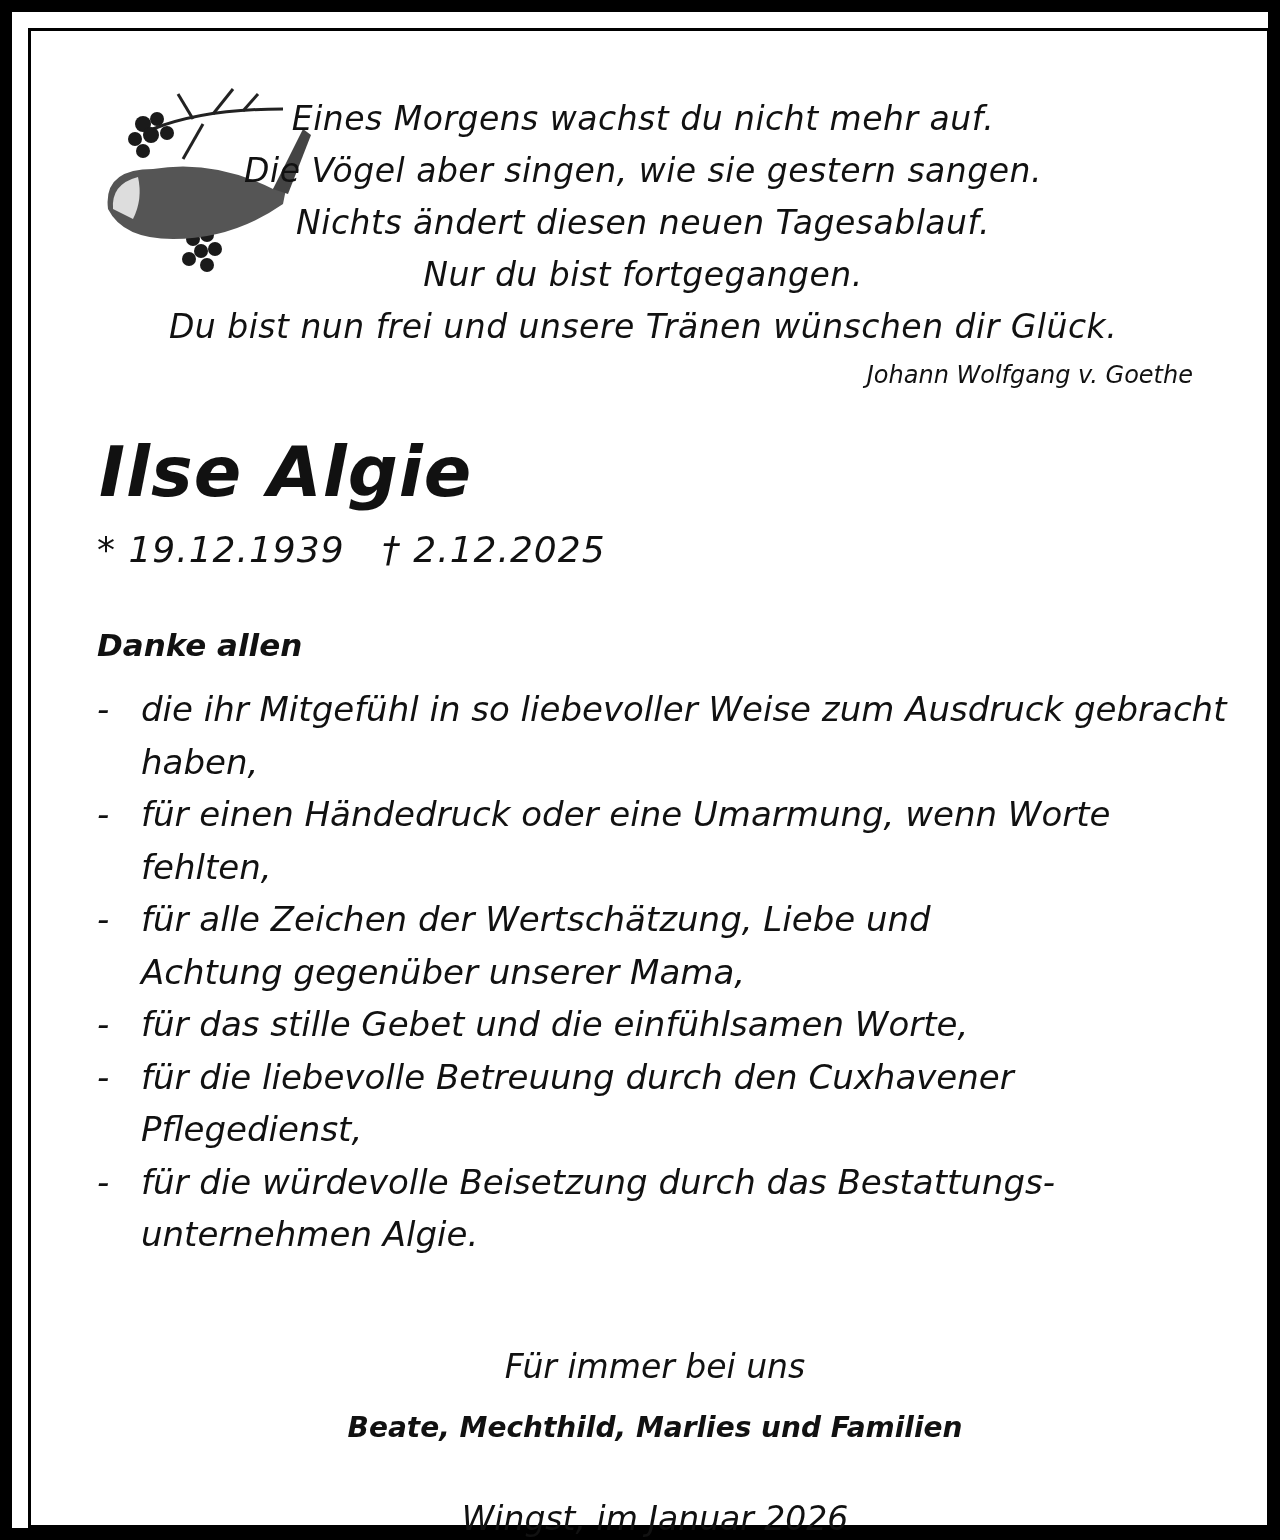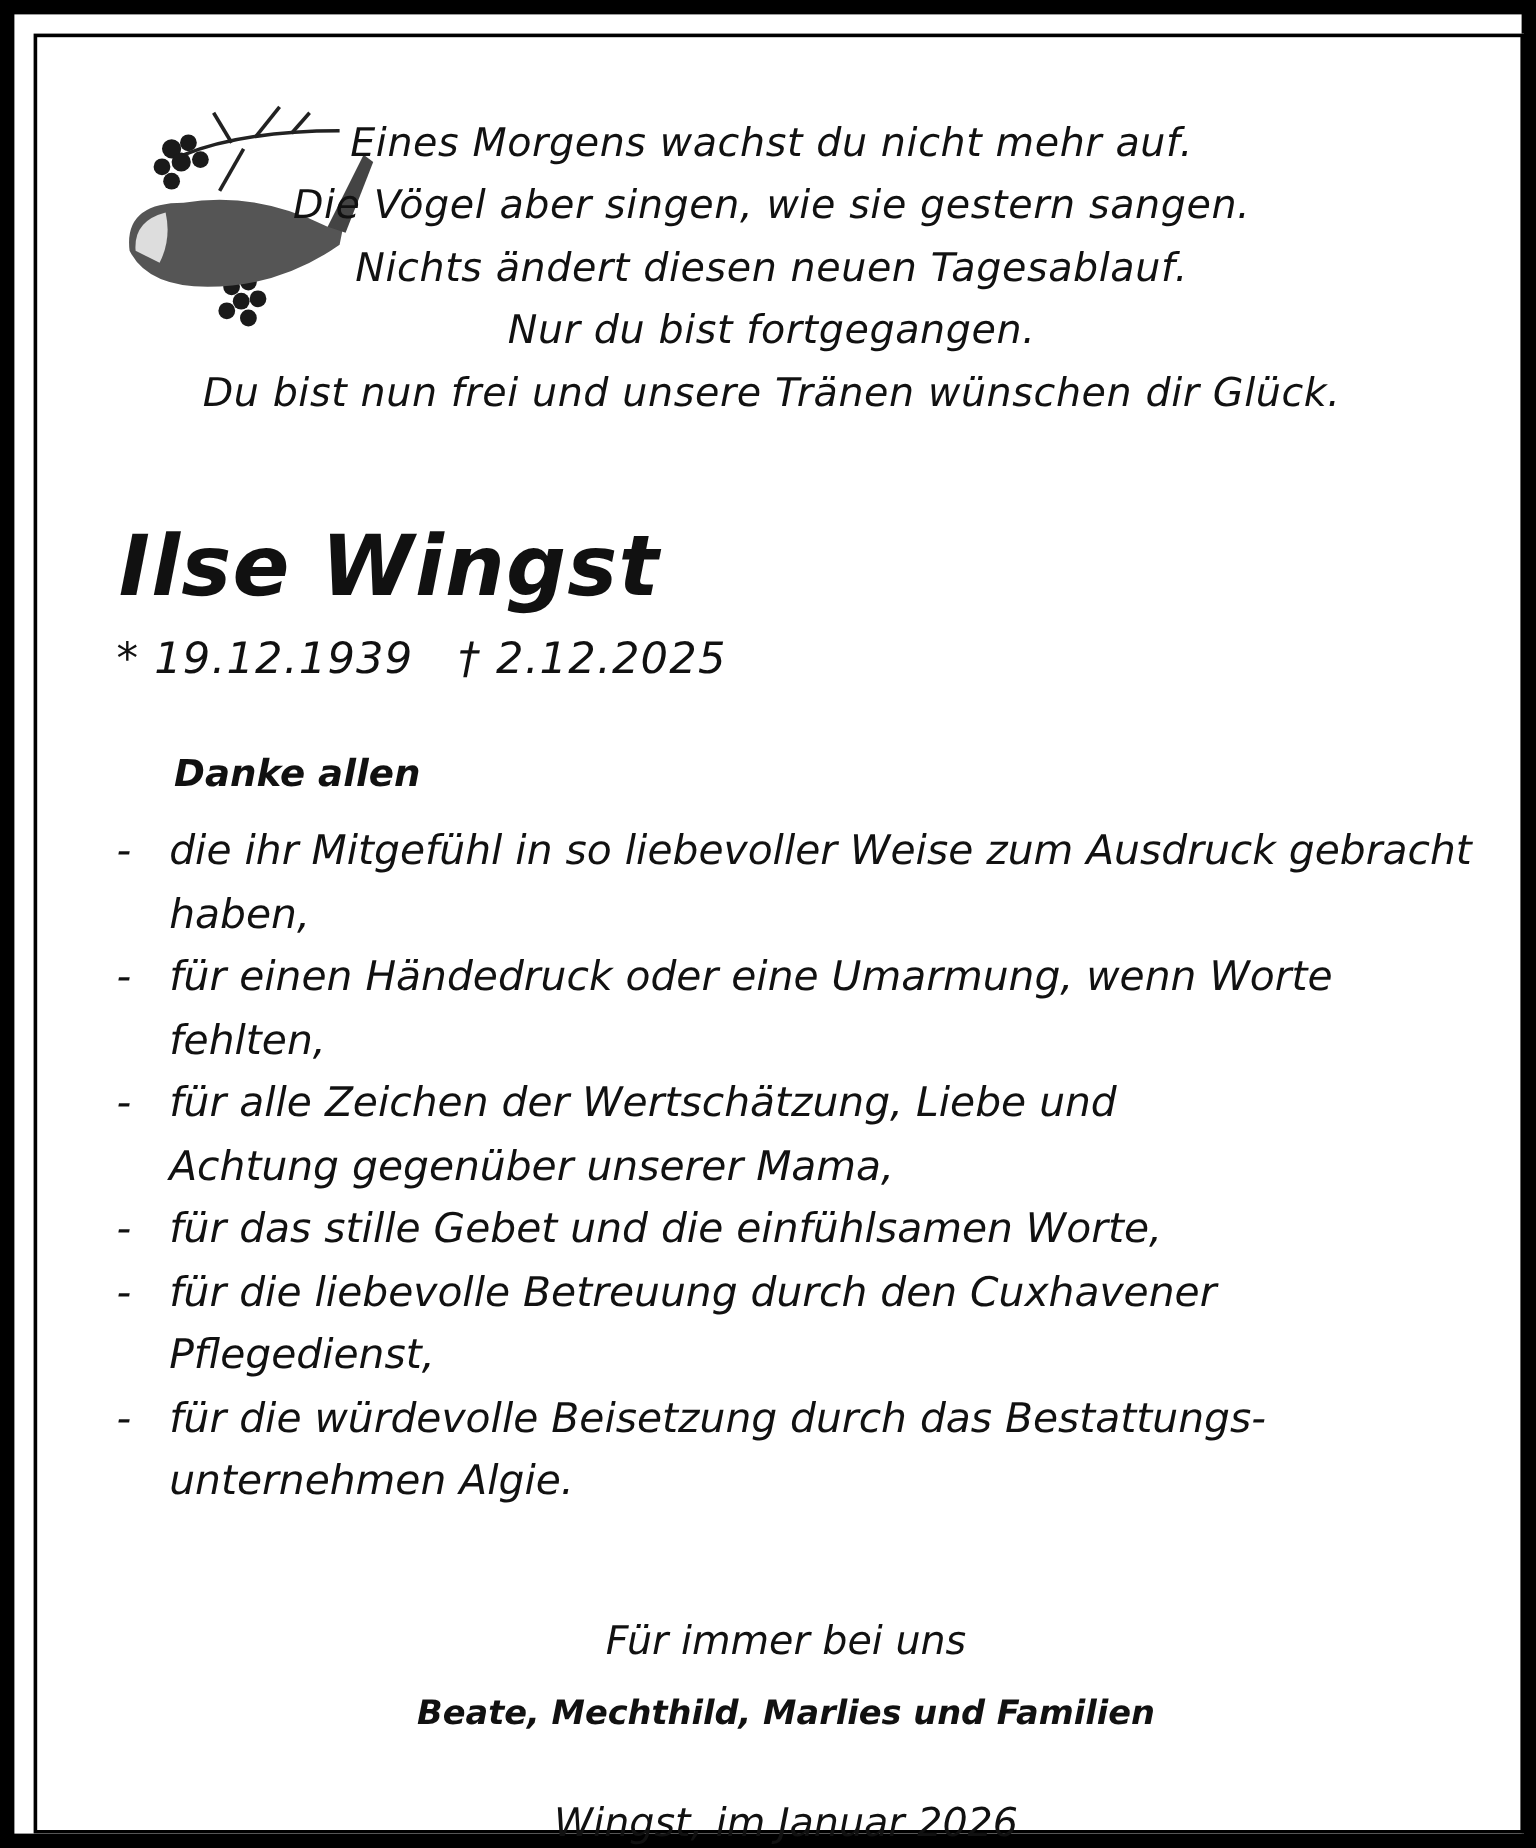--- a/index.html
+++ b/index.html
@@ -9,21 +9,21 @@
   .frame-inner { position:absolute; left:16px; top:16px; width:1242px; height:1500px;
                  border:3px solid #000; background:#fff; box-sizing:border-box; }
   .content { position:absolute; left:0; top:0; width:100%; height:100%; }
   .bird { position:absolute; left:52px; top:38px; width:230px; height:210px; }
   .poem { position:absolute; right:74px; top:62px; width:1100px; text-align:right;
           font-size:33px; line-height:52px; font-style:italic; letter-spacing:0.5px; }
   .poem div { white-space:nowrap;text-align:center; }
   .author { position:absolute; right:74px; top:330px; font-size:24px; font-style:italic; }
   .name { position:absolute; left:68px; top:400px; font-size:70px; font-weight:bold; font-style:italic; letter-spacing:1px; }
   .dates { position:absolute; left:66px; top:498px; font-size:36px; font-style:italic; letter-spacing:1px; }
-  .thanks-heading { position:absolute; left:66px; top:596px; font-size:31px; font-weight:bold; font-style:italic;margin-left:48px; }
+  .thanks-heading { position:absolute; left:66px; top:596px; font-size:31px; font-weight:bold; font-style:italic; }
   .thanks-list { position:absolute; left:66px; top:652px; width:1150px; font-size:34px; line-height:52.5px; font-style:italic; }
   .thanks-list .item { display:flex; }
   .thanks-list .dash { width:44px; flex:none; }
   .thanks-list .text { flex:1; }
   .closing { position:absolute; left:0; width:1248px; text-align:center; font-style:italic;margin-top:36px; }
   .forever { top:1280px; font-size:33px; }
   .signers { top:1344px; font-size:28px; font-weight:bold; }
   .place { top:1432px; font-size:33px; }
 </style>
 </head>
@@ -60,22 +60,23 @@
         <path d="M190 120 L220 60 L228 66 L205 125 Z" fill="#444"></path>
       </svg>
 
       <div class="poem">
         <div>Eines Morgens wachst du nicht mehr auf.</div>
         <div>Die Vögel aber singen, wie sie gestern sangen.</div>
         <div>Nichts ändert diesen neuen Tagesablauf.</div>
         <div>Nur du bist fortgegangen.</div>
         <div>Du bist nun frei und unsere Tränen wünschen dir Glück.</div>
       </div>
+      <div class="author">Johann Wolfgang v. Goethe</div>
 
-      <div class="name">Ilse Wingst</div>
+      <div class="name">Ilse Algie</div>
       <div class="dates" style="white-space:pre;">* 19.12.1939   † 2.12.2025</div>
 
       <div class="thanks-heading">Danke allen</div>
       <div class="thanks-list">
         <div class="item">
           <span class="dash">-</span>
           <span class="text">die ihr Mitgefühl in so liebevoller Weise zum Ausdruck gebracht haben,</span>
         </div>
         <div class="item">
           <span class="dash">-</span>

